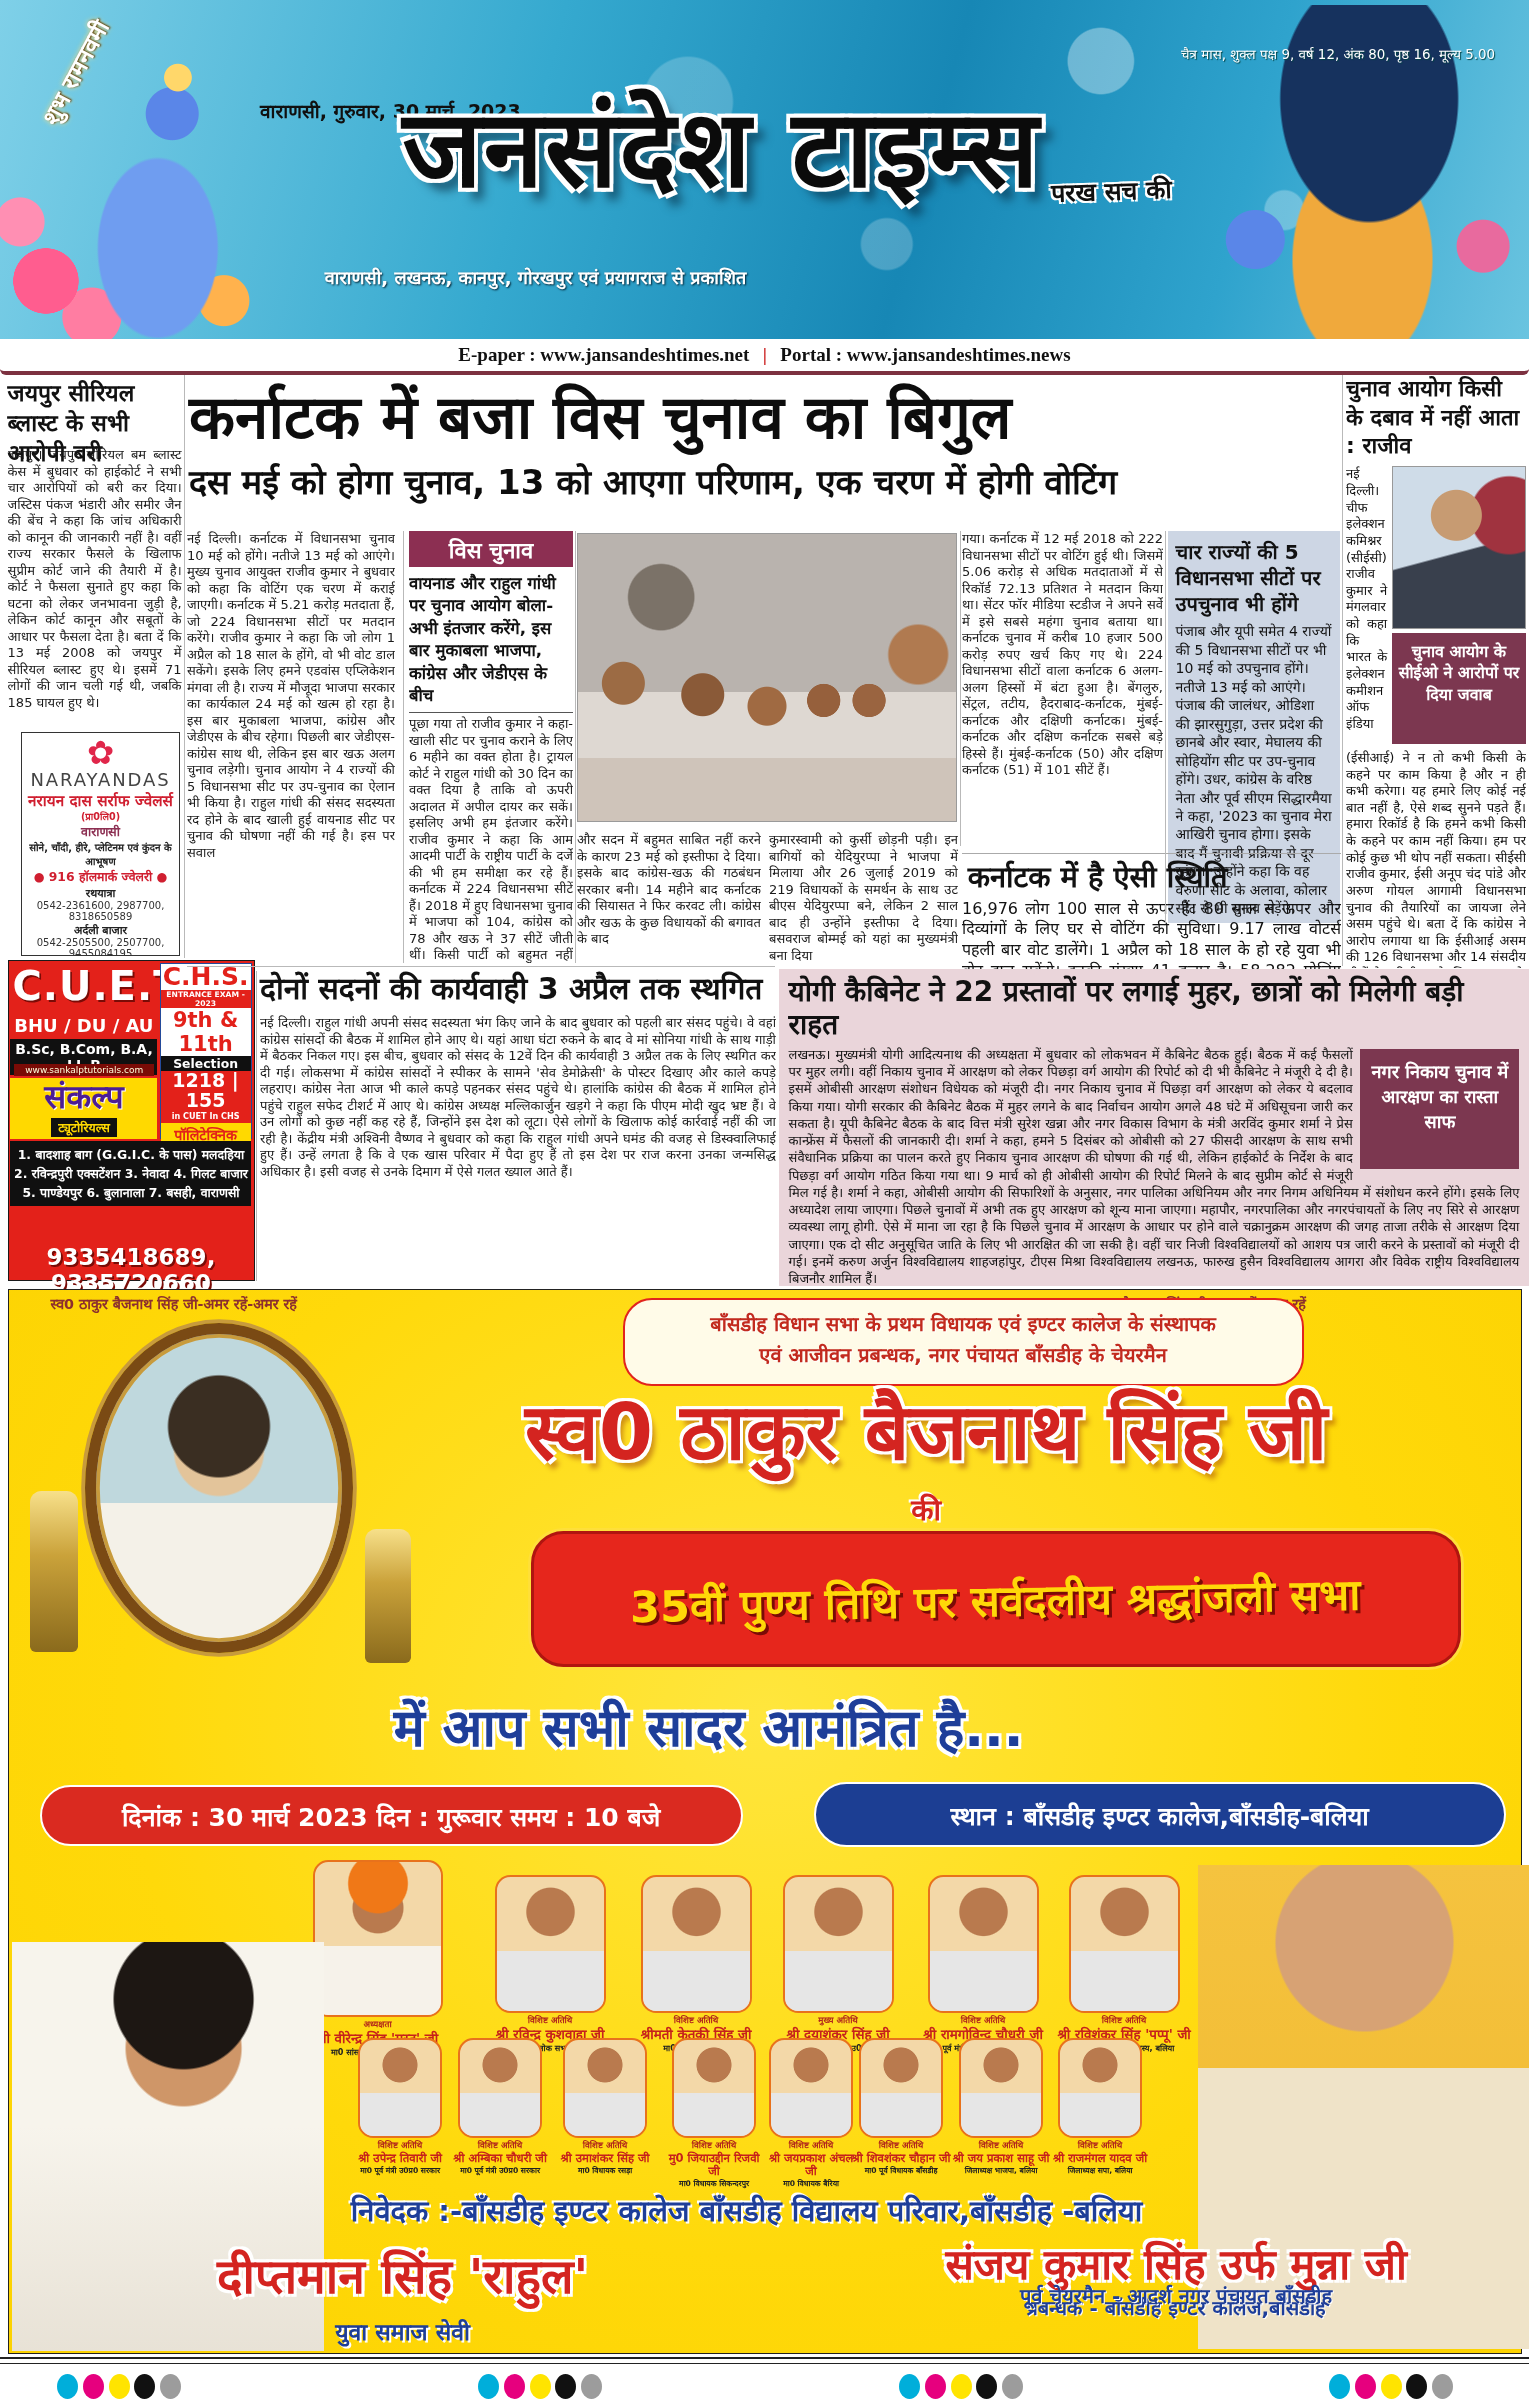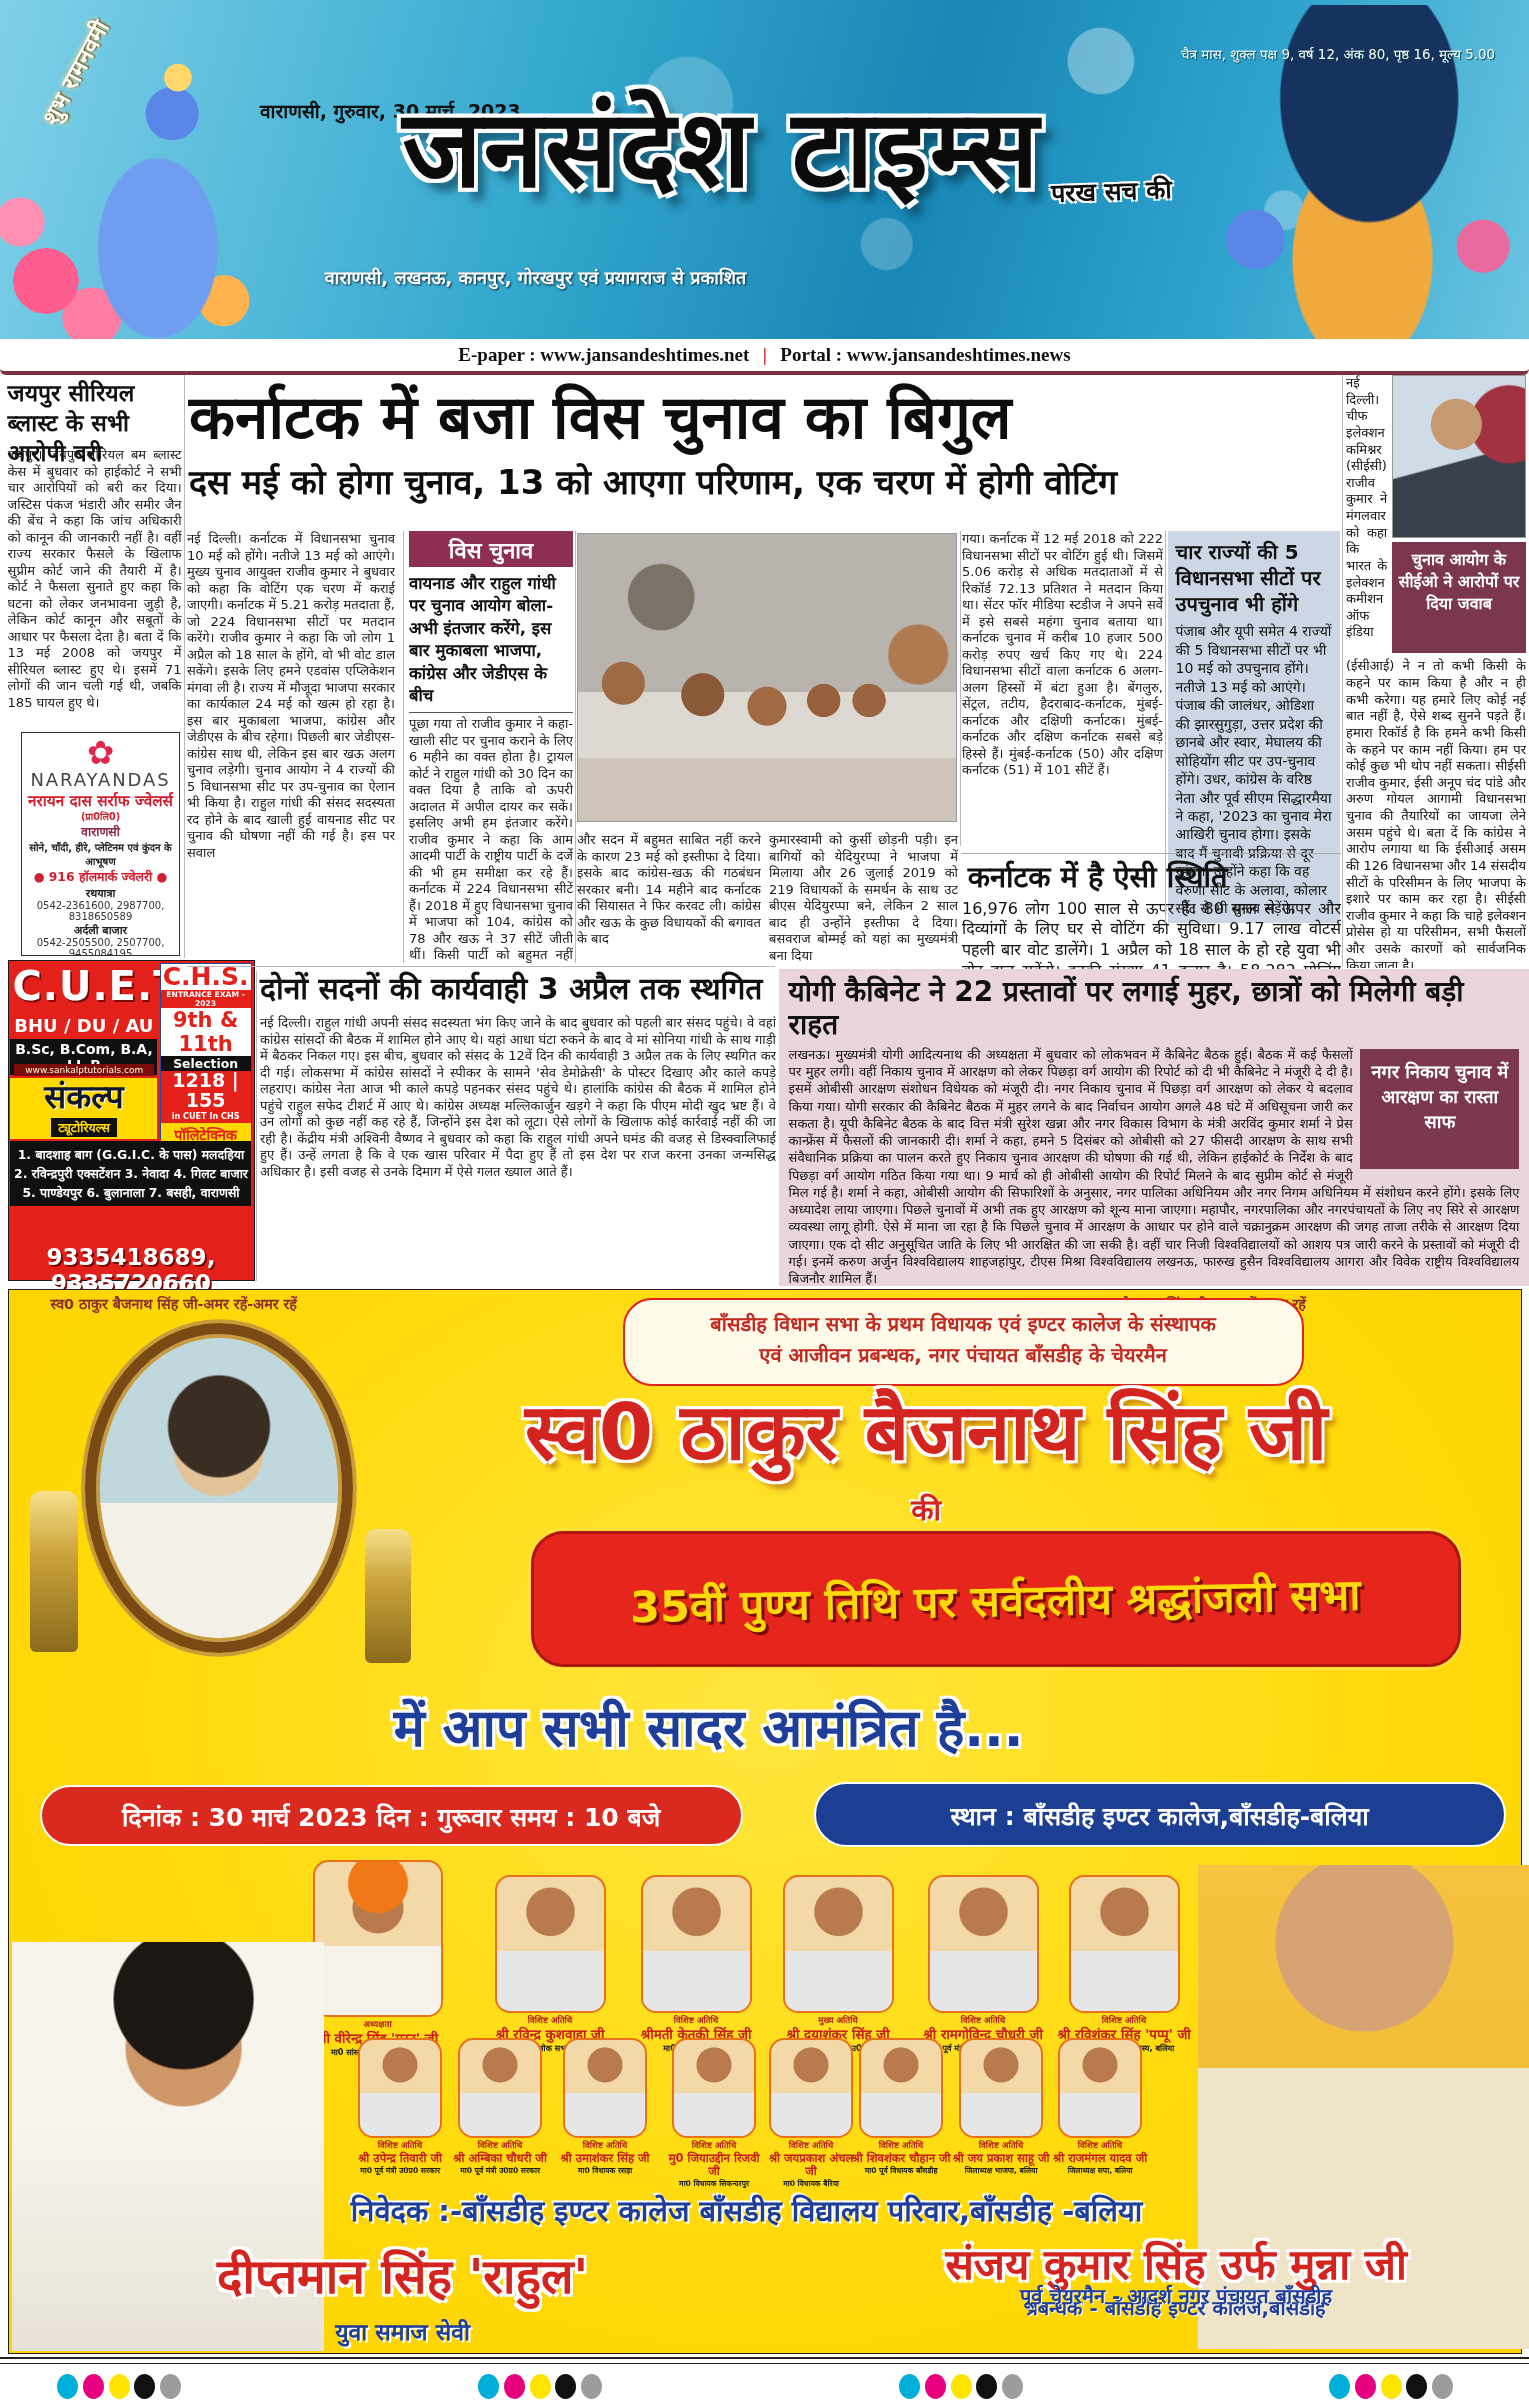--- a/index.html
+++ b/index.html
@@ -73,21 +73,21 @@
   .jw-br{font-size:11px;font-weight:bold;color:#222;}
   .jw-ph{font-size:10px;color:#333;}
 
   
   .cuet{left:7.6px;top:960px;width:247px;height:321px;border:1.9px solid #1a1a1a;background:#e3211a;box-sizing:border-box;}
   .cuet-title{position:absolute;left:3.8px;top:1.9px;width:143px;text-align:center;color:#fff;font-size:40px;font-weight:800;letter-spacing:1px;text-shadow:1.9px 1.9px 0 #7a0b06;}
   .cuet-univ{position:absolute;left:3.8px;top:54px;width:143px;text-align:center;color:#fff;font-size:18px;font-weight:800;}
   .cuet-courses{position:absolute;left:1.9px;top:78px;width:147px;background:#101010;color:#fff;font-size:14px;font-weight:800;text-align:center;padding:1.9px 0;}
   .cuet-web{position:absolute;left:5.7px;top:103px;width:140px;background:#7a0b06;color:#ffd;font-size:9px;text-align:center;padding:1px 0;}
   .cuet-brand{position:absolute;left:1.9px;top:117px;width:147px;height:61px;background:#ffd900;text-align:center;}
-  .cuet-brand .b1{font-size:32.5px;font-weight:800;color:#0f172a;line-height:1.2;text-shadow:1px 1px 0 #fff;}
+  .cuet-brand .b1{font-size:32.5px;font-weight:800;color:#4c1d95;line-height:1.2;text-shadow:1px 1px 0 #fff;}
   .cuet-brand .b2{display:inline-block;background:#101010;color:#ffd900;font-size:12.4px;font-weight:bold;padding:1px 7.6px;}
   .chs-box{position:absolute;left:151px;top:1.9px;width:92px;height:176px;background:#fff;border:1.9px solid #234a9a;box-sizing:border-box;text-align:center;}
   .chs-t{font-size:25px;font-weight:800;color:#e3211a;line-height:1.05;}
   .chs-e{background:#e3211a;color:#fff;font-size:7.6px;font-weight:bold;}
   .chs-c{font-size:21px;font-weight:800;color:#e3211a;}
   .chs-sel{background:#101010;color:#fff;font-size:12.4px;font-weight:bold;}
   .chs-n{background:#e3211a;color:#fff;font-size:19px;font-weight:800;line-height:1.05;}
   .chs-nl{background:#e3211a;color:#fff;font-size:8.1px;font-weight:bold;padding-bottom:1.9px;}
   .chs-poly{background:#ffd900;color:#e3211a;font-size:14.3px;font-weight:800;padding:1.9px 0;}
   .cuet-addr{position:absolute;left:1.9px;top:180px;width:241px;background:#101010;color:#fff;
@@ -304,20 +304,21 @@
 <div class="vl" style="left:184px;top:375px;height:583px;"></div>
 <div class="vl" style="left:403px;top:531px;height:432px;"></div>
 <div class="vl" style="left:575px;top:531px;height:432px;"></div>
 <div class="vl" style="left:960px;top:531px;height:315px;"></div>
 <div class="vl" style="left:1165px;top:531px;height:392px;"></div>
 <div class="vl" style="left:1342px;top:375px;height:591px;"></div>
 <div class="vl" style="left:256px;top:971px;height:310px;"></div>
 <div class="hl" style="left:187px;top:966px;width:588px;"></div>
 
 <div class="abs rajiv ovh">
+  <div class="rajiv-head">चुनाव आयोग किसी के दबाव में नहीं आता : राजीव</div>
   <div class="rajiv-body">
     <div class="rajiv-photo"></div>
     <div class="rajiv-caption">चुनाव आयोग के सीईओ ने आरोपों पर दिया जवाब</div>
     <span>नई दिल्ली। चीफ इलेक्शन कमिश्नर (सीईसी) राजीव कुमार ने मंगलवार को कहा कि भारत के इलेक्शन कमीशन ऑफ इंडिया (ईसीआई) ने न तो कभी किसी के कहने पर काम किया है और न ही कभी करेगा। यह हमारे लिए कोई नई बात नहीं है, ऐसे शब्द सुनने पड़ते हैं।</span>
     <span> </span>
     <span>हमारा रिकॉर्ड है कि हमने कभी किसी के कहने पर काम नहीं किया। हम पर कोई कुछ भी थोप नहीं सकता। सीईसी राजीव कुमार, ईसी अनूप चंद पांडे और अरुण गोयल आगामी विधानसभा चुनाव की तैयारियों का जायजा लेने असम पहुंचे थे। बता दें कि कांग्रेस ने आरोप लगाया था कि ईसीआई असम की 126 विधानसभा और 14 संसदीय सीटों के परिसीमन के लिए भाजपा के इशारे पर काम कर रहा है। सीईसी राजीव कुमार ने कहा कि चाहे इलेक्शन प्रोसेस हो या परिसीमन, सभी फैसलों और उसके कारणों को सार्वजनिक किया जाता है।</span>
   </div>
 </div>
 
 <div class="abs dono-head">दोनों सदनों की कार्यवाही 3 अप्रैल तक स्थगित</div>

